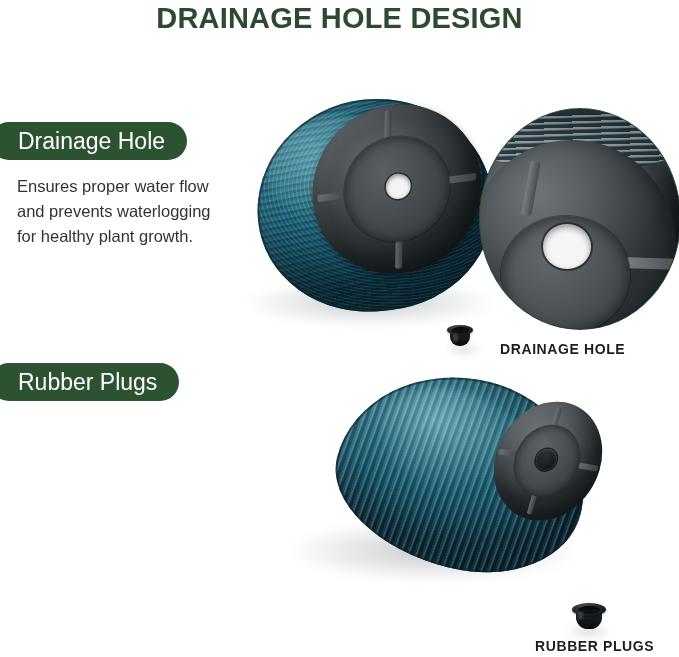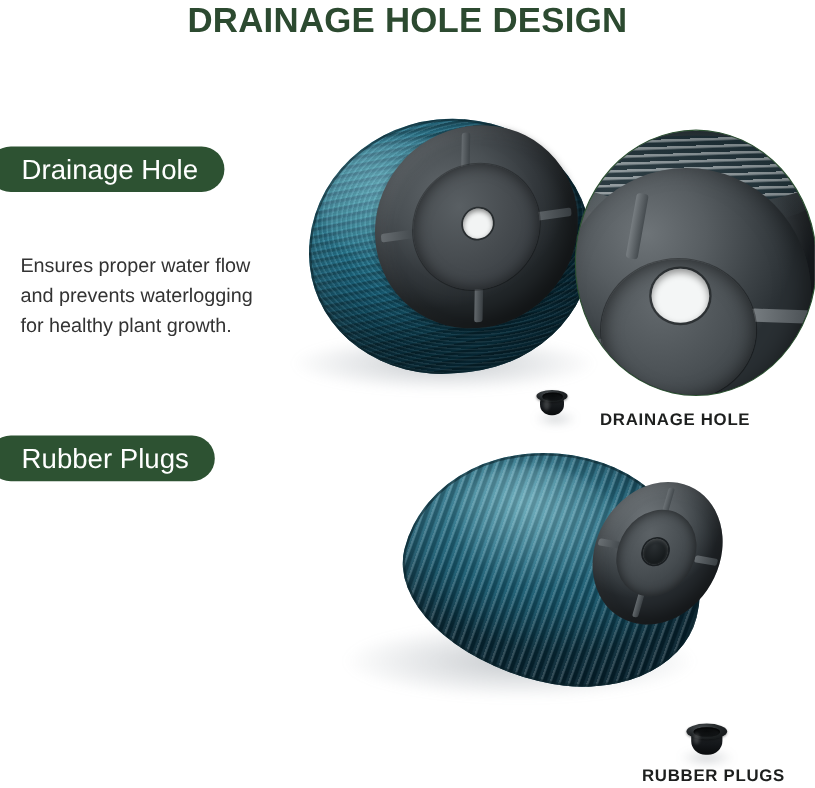--- a/index.html
+++ b/index.html
@@ -26,21 +26,21 @@
     padding:0 22px 0 28px;
     font-size:23px;font-weight:normal;
     box-sizing:border-box;
     white-space:nowrap;
   }
   .badge.b1{left:-10px;top:122px;height:38px;}
   .badge.b2{left:-10px;top:363px;height:38px;}
 
   .para{
     position:absolute;left:17px;width:205px;
-    font-size:16.5px;line-height:25px;color:#333333;margin-top:36px;
+    font-size:16.5px;line-height:25px;color:#333333;
   }
   .para.p1{top:174px;}
   .para.p2{top:415px;}
 
   
   .stage{position:absolute;inset:0;pointer-events:none;}
 
   .shadow{
     position:absolute;border-radius:50%;
     background:radial-gradient(ellipse at center, rgba(90,100,110,.34) 0%, rgba(120,130,140,.16) 45%, rgba(255,255,255,0) 72%);

